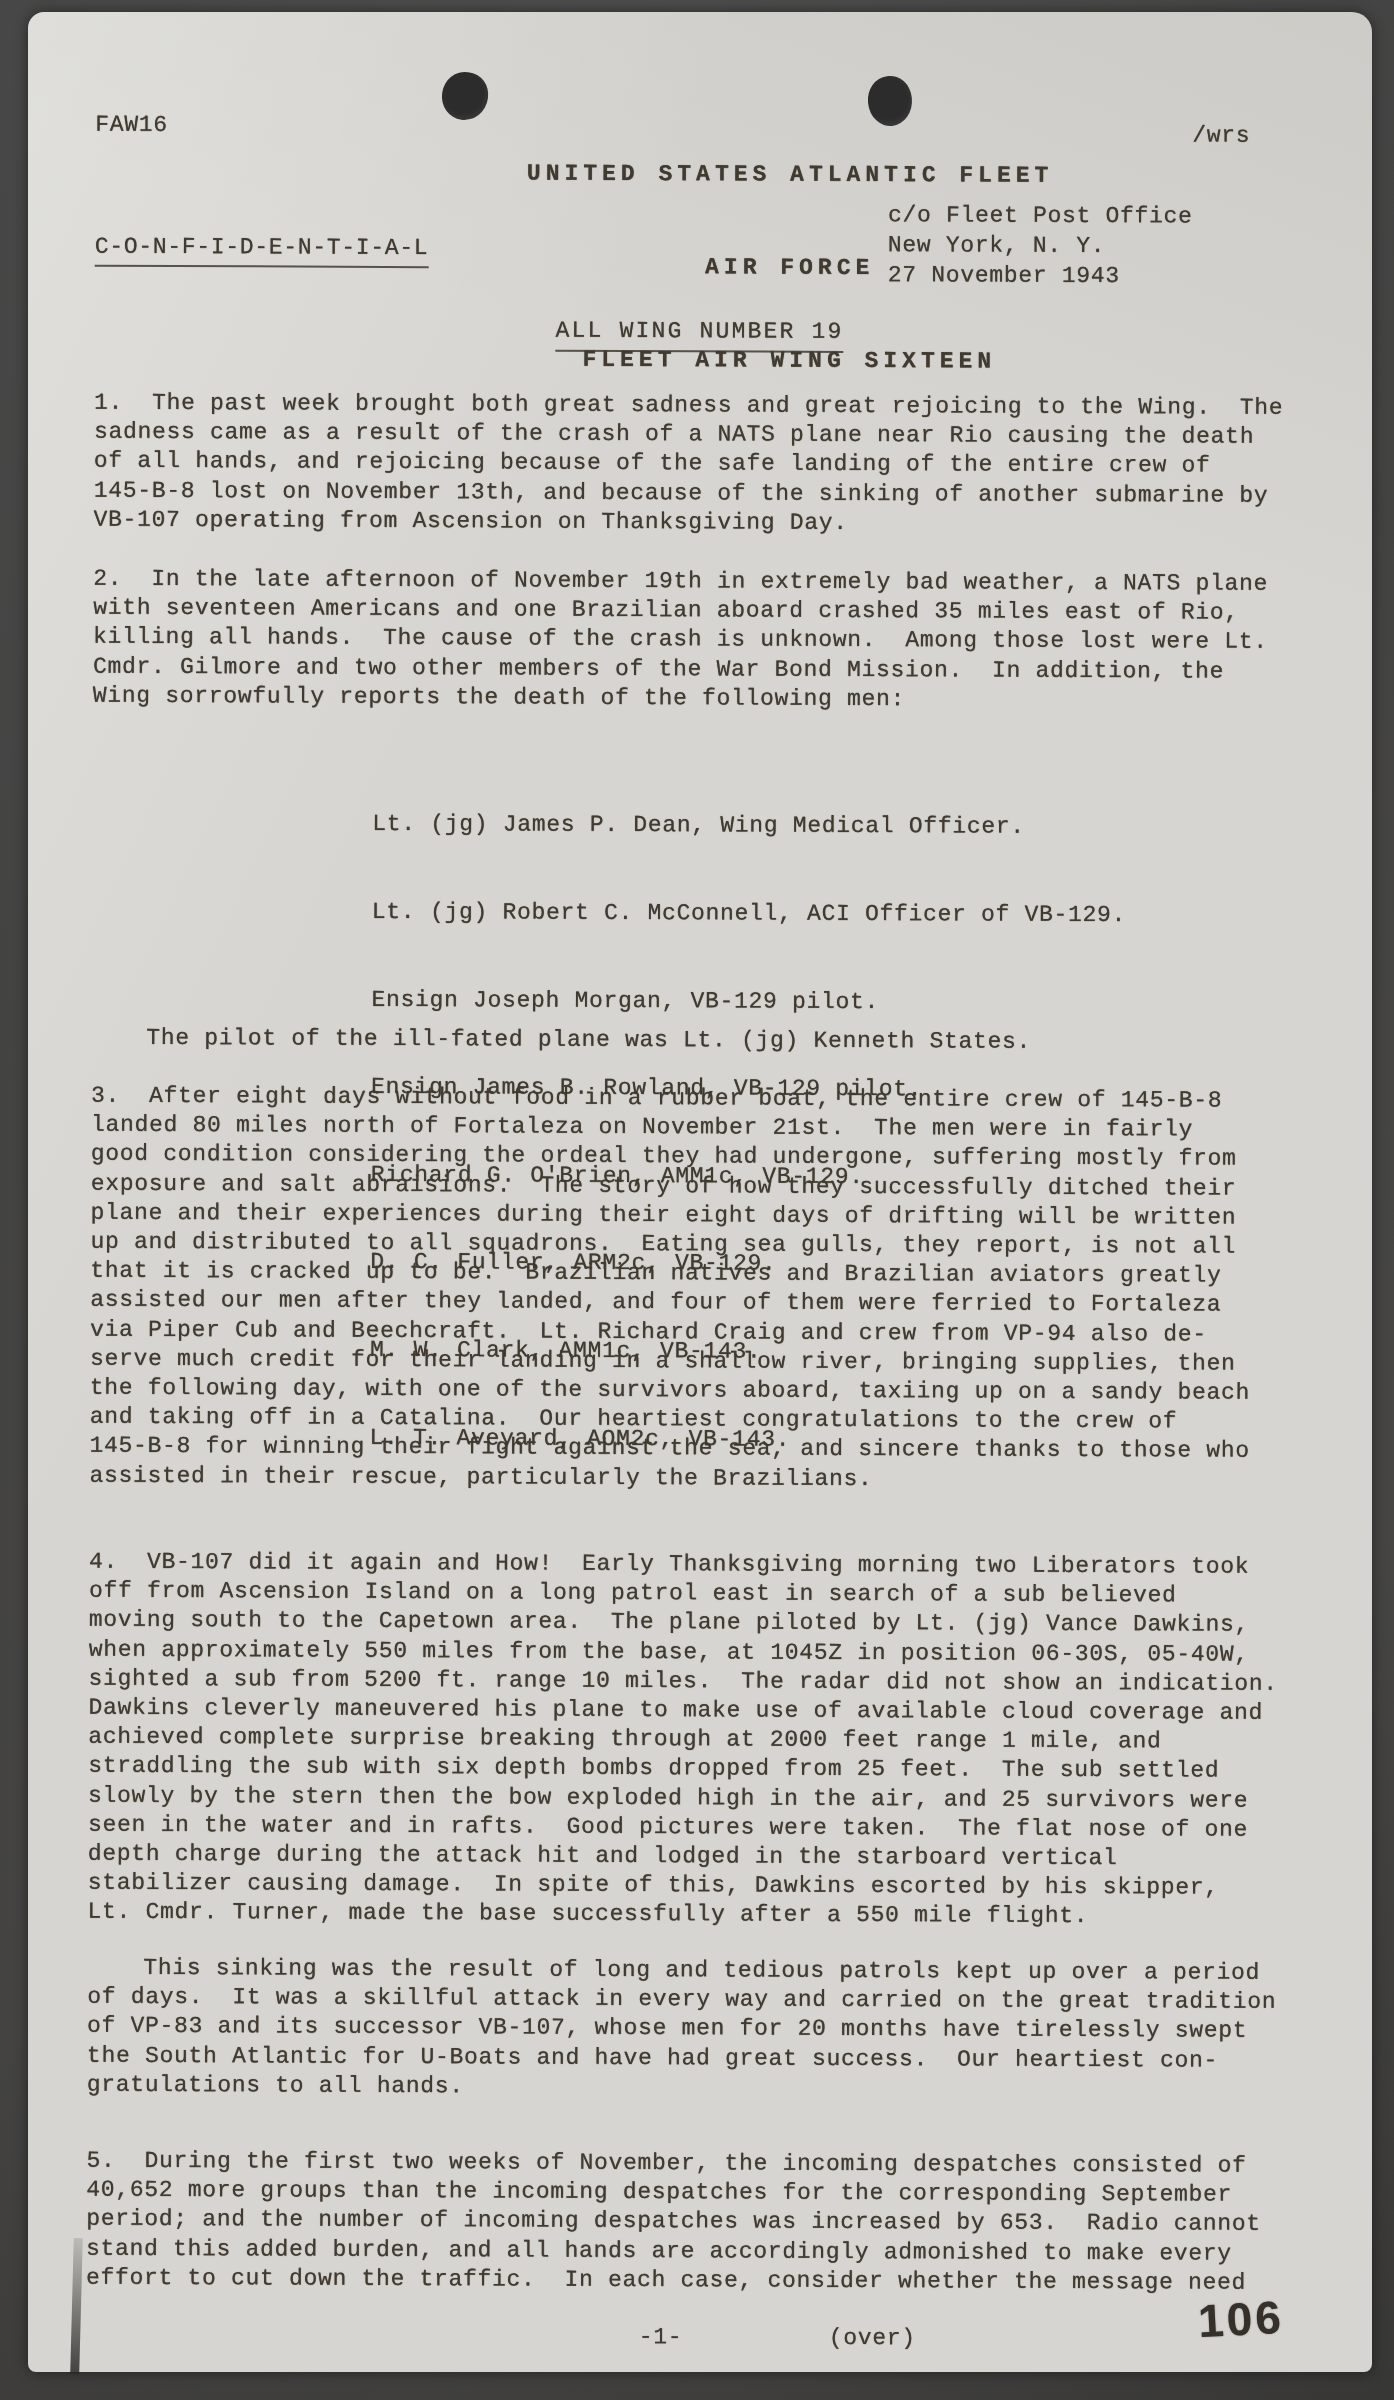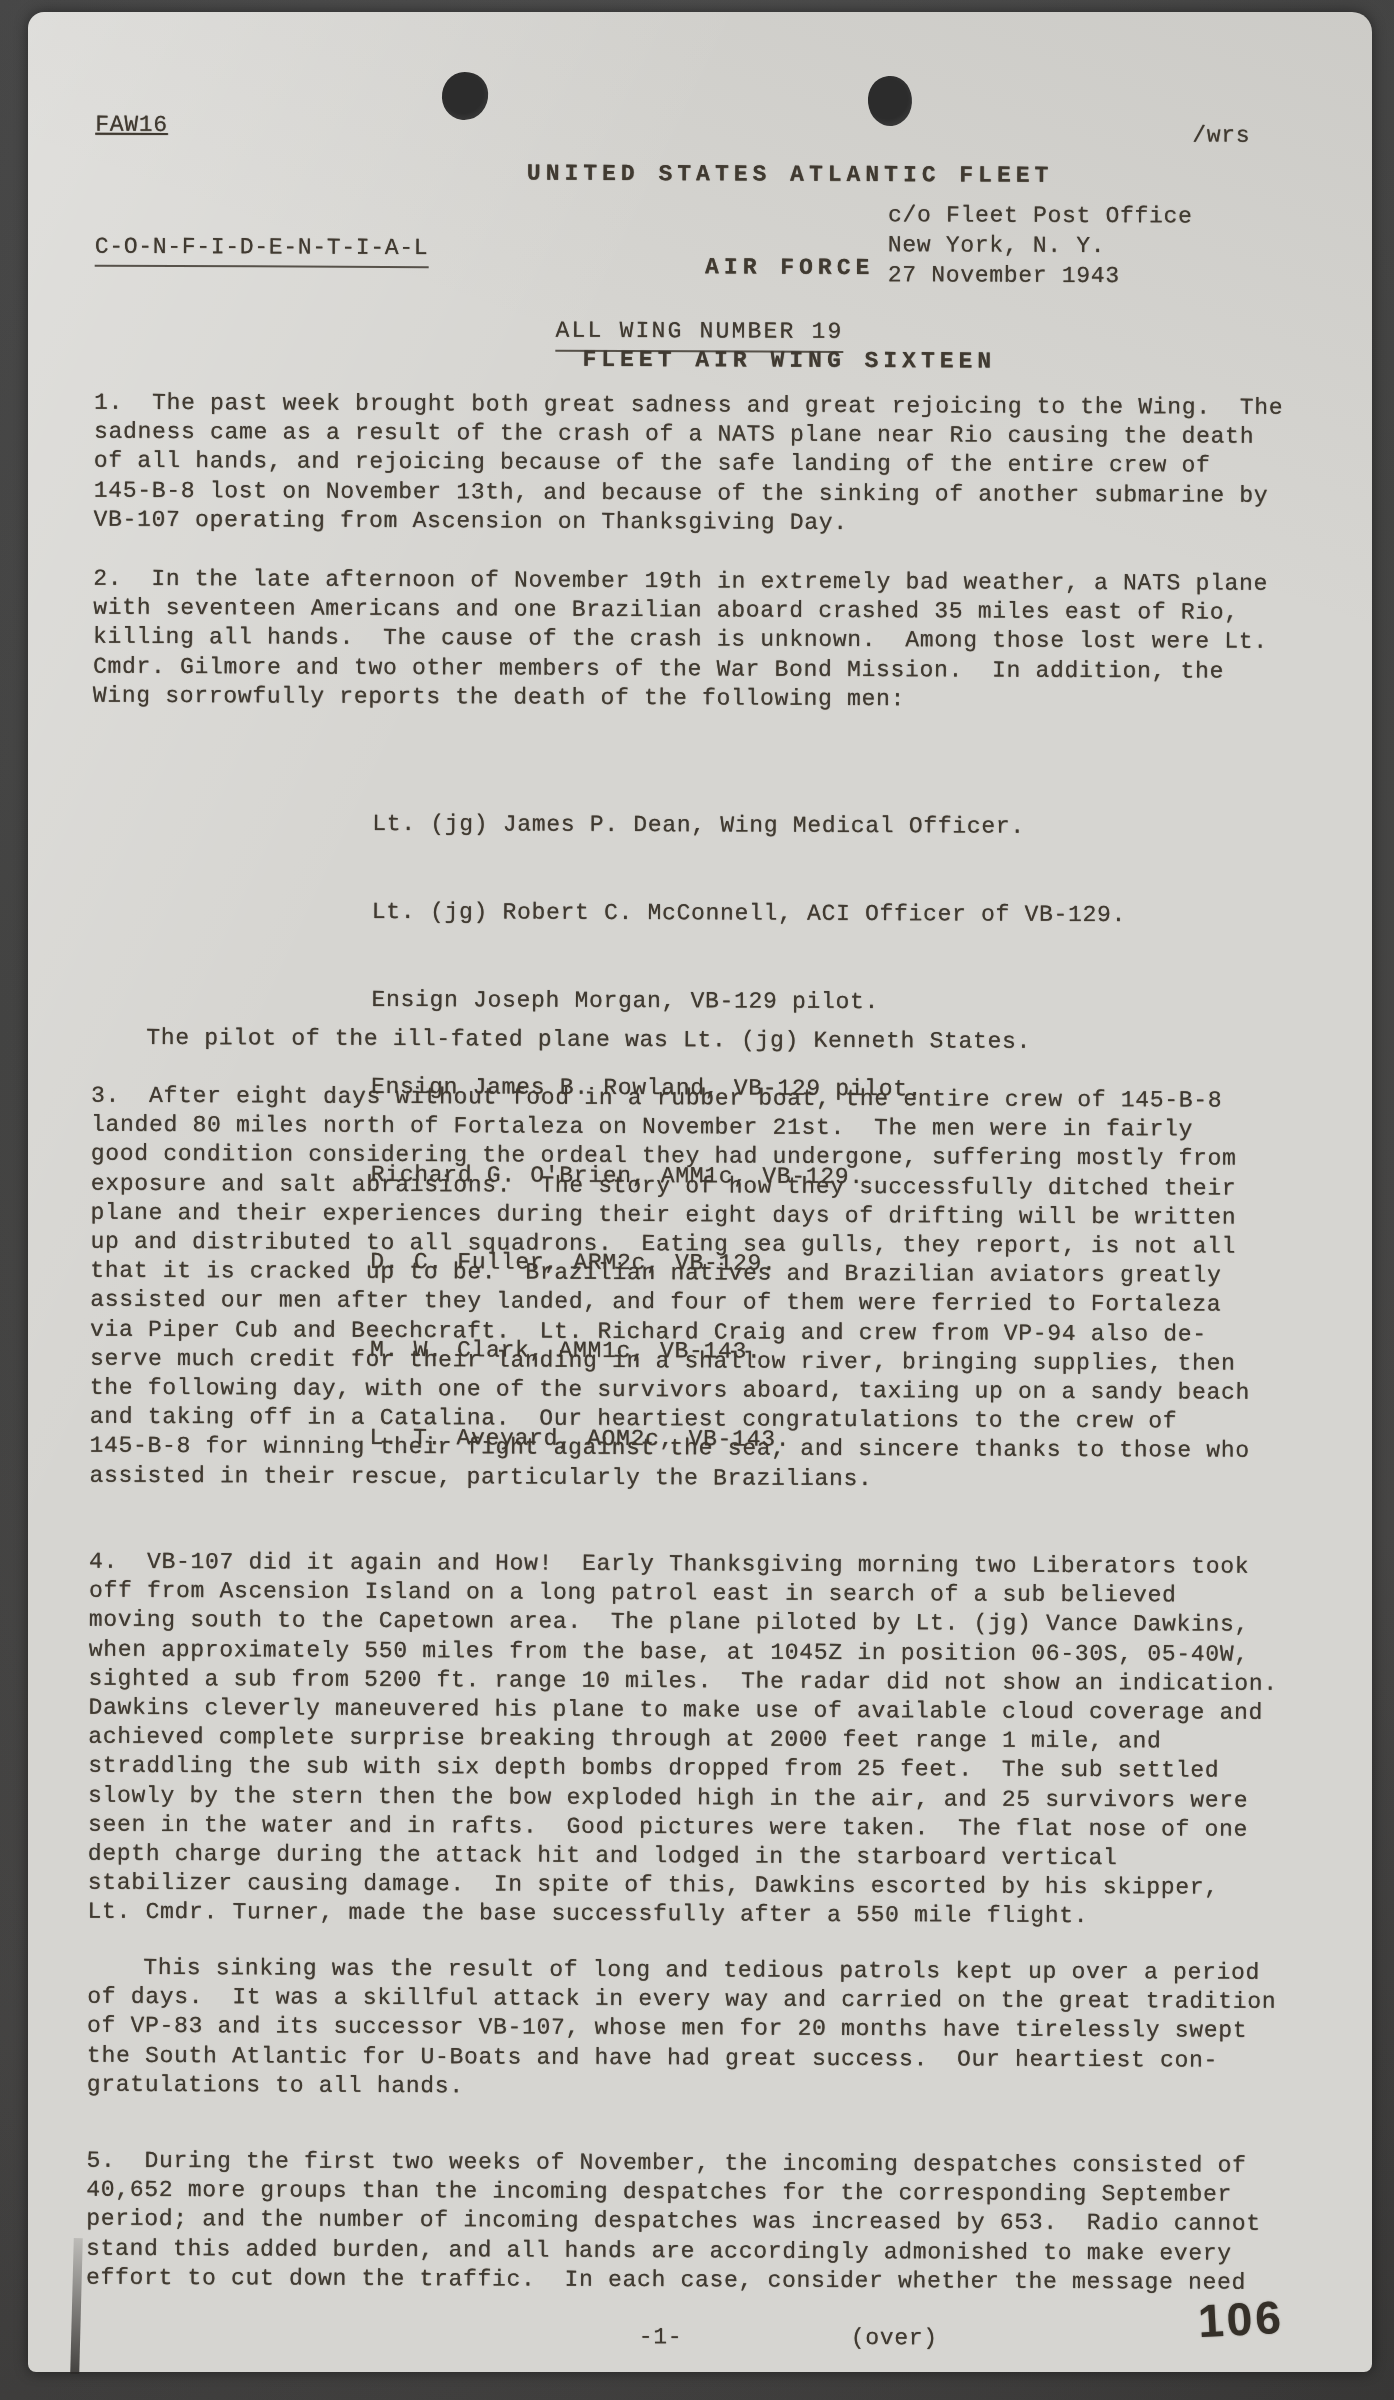--- a/index.html
+++ b/index.html
@@ -49,21 +49,21 @@
   }
   .letterhead {
     left: 790px;
     transform: translateX(-50%);
     top: 96px;
     text-align: center;
     font-weight: bold;
     letter-spacing: 5px;
     line-height: 31px;
   }
-  .ref-left   { left: 95px;  top: 112px; text-decoration: underline; }
+  .ref-left   { left: 95px;  top: 112px; }
   .ref-right  { left: 1192px; top: 118px; }
   .classification {
     left: 95px; top: 234px;
     border-bottom: 2.5px solid rgba(64,58,49,0.85);
     padding-bottom: 3px;
   }
   .address { left: 888px; top: 198px; line-height: 30px; }
   .doc-title {
     left: 700px; top: 316px;
     transform: translateX(-50%);
@@ -74,21 +74,21 @@
   .para { left: 95px; width: 1250px; }
   .p1 { top: 390px; }
   .p2 { top: 566px; }
   .names { left: 375px; top: 752px; }
   .pilot-note { left: 150px; top: 1025px; }
   .p3 { top: 1083px; }
   .p4 { top: 1549px; }
   .p4b { top: 1955px; text-indent: 56px; }
   .p5 { top: 2148px; }
   .footer-page { left: 648px; top: 2322px; }
-  .footer-over { left: 860px; top: 2322px; text-align: center; }
+  .footer-over { left: 838px; top: 2322px; text-align: center; }
   .stamp {
     position: absolute;
     left: 1198px; top: 2292px;
     font-family: "Liberation Sans", sans-serif;
     font-weight: bold;
     font-size: 46px;
     letter-spacing: 3px;
     color: #353029;
     transform: rotate(-3deg);
     text-shadow: 0 0 1.5px rgba(53,48,41,0.6);

